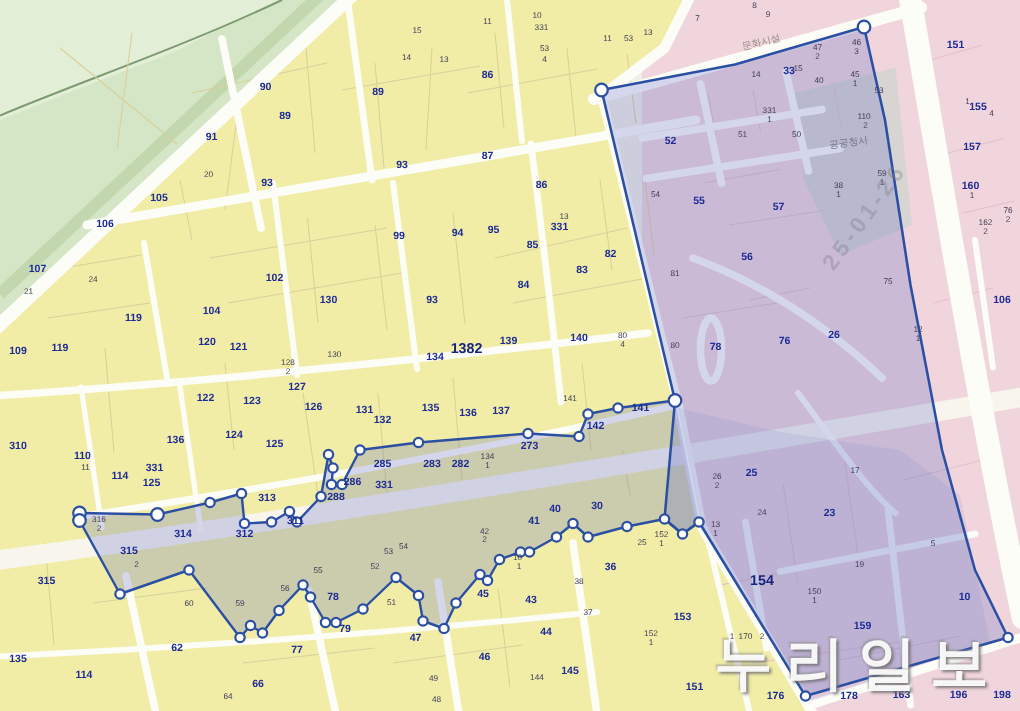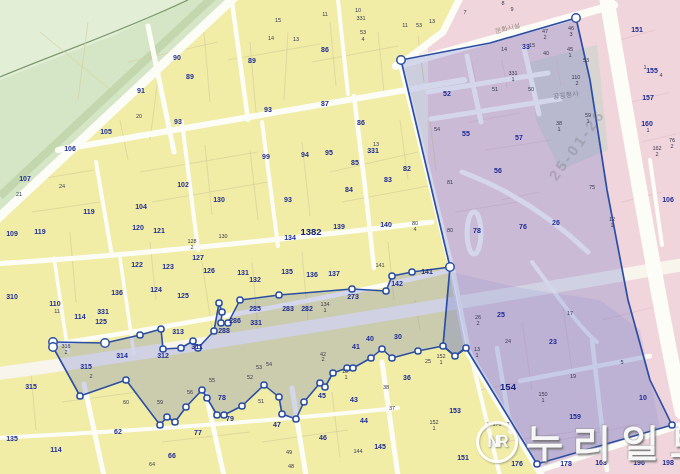--- a/index.html
+++ b/index.html
@@ -394,16 +394,15 @@
       <text x="672" y="142" class="lb-s">76</text>
       <text x="672" y="148" class="lb-s">2</text>
       <text x="380" y="267" class="lb-s">141</text>
       <text x="508" y="30" class="lb-road" transform="rotate(-14 508 30)">문화시설</text>
       <text x="566" y="97" class="lb-bldg" transform="rotate(-8 566 97)">공공청사</text>
     </svg>
 
   <div id="date-watermark">25-01-26</div>
 
   <div id="news-watermark">
-    <div id="news-logo">NR</div>
     <div id="news-name">누리일보</div>
   </div>
 </div>
 
 </body></html>

